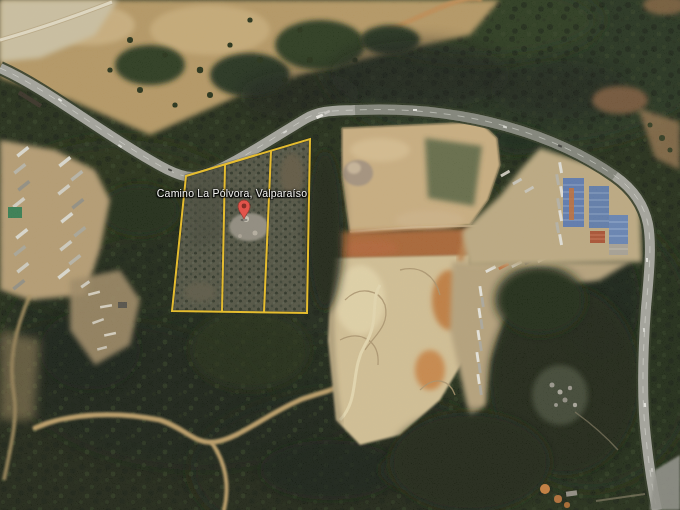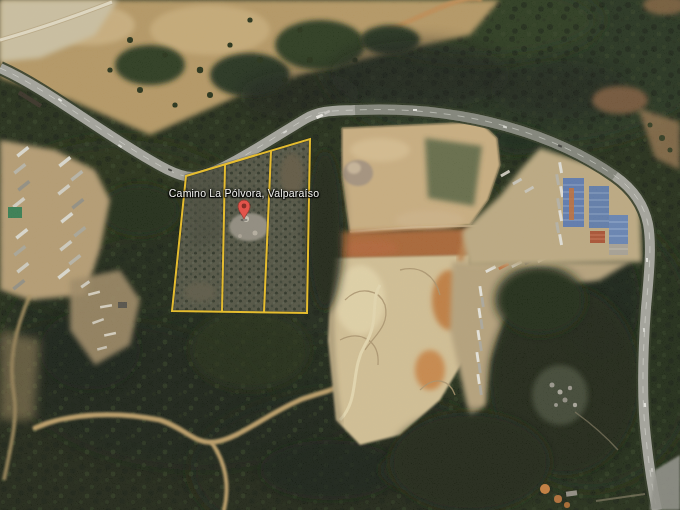--- a/index.html
+++ b/index.html
@@ -1,19 +1,19 @@
 <!DOCTYPE html>
 <html><head>
 <meta charset="utf-8">
 <style>
   html,body{margin:0;padding:0;background:#000;}
   #stage{position:relative;width:680px;height:510px;overflow:hidden;font-family:"Liberation Sans",sans-serif;}
   #stage svg{position:absolute;left:0;top:0;display:block;}
   .map-label{
-    position:absolute;left:244px;top:193px;transform:translate(-50%,-50%);
+    position:absolute;left:232px;top:193px;transform:translate(-50%,-50%);
     color:#f4f4f2;font-size:10.5px;letter-spacing:.2px;white-space:nowrap;
     text-shadow:0 0 2px #000,0 0 3px #000,1px 1px 1px #000,-1px 1px 1px #000;
     pointer-events:none;
   }
 </style>
 </head>
 <body>
 
 <div id="stage">
 <svg width="680" height="510" viewBox="0 0 680 510" xmlns="http://www.w3.org/2000/svg">

